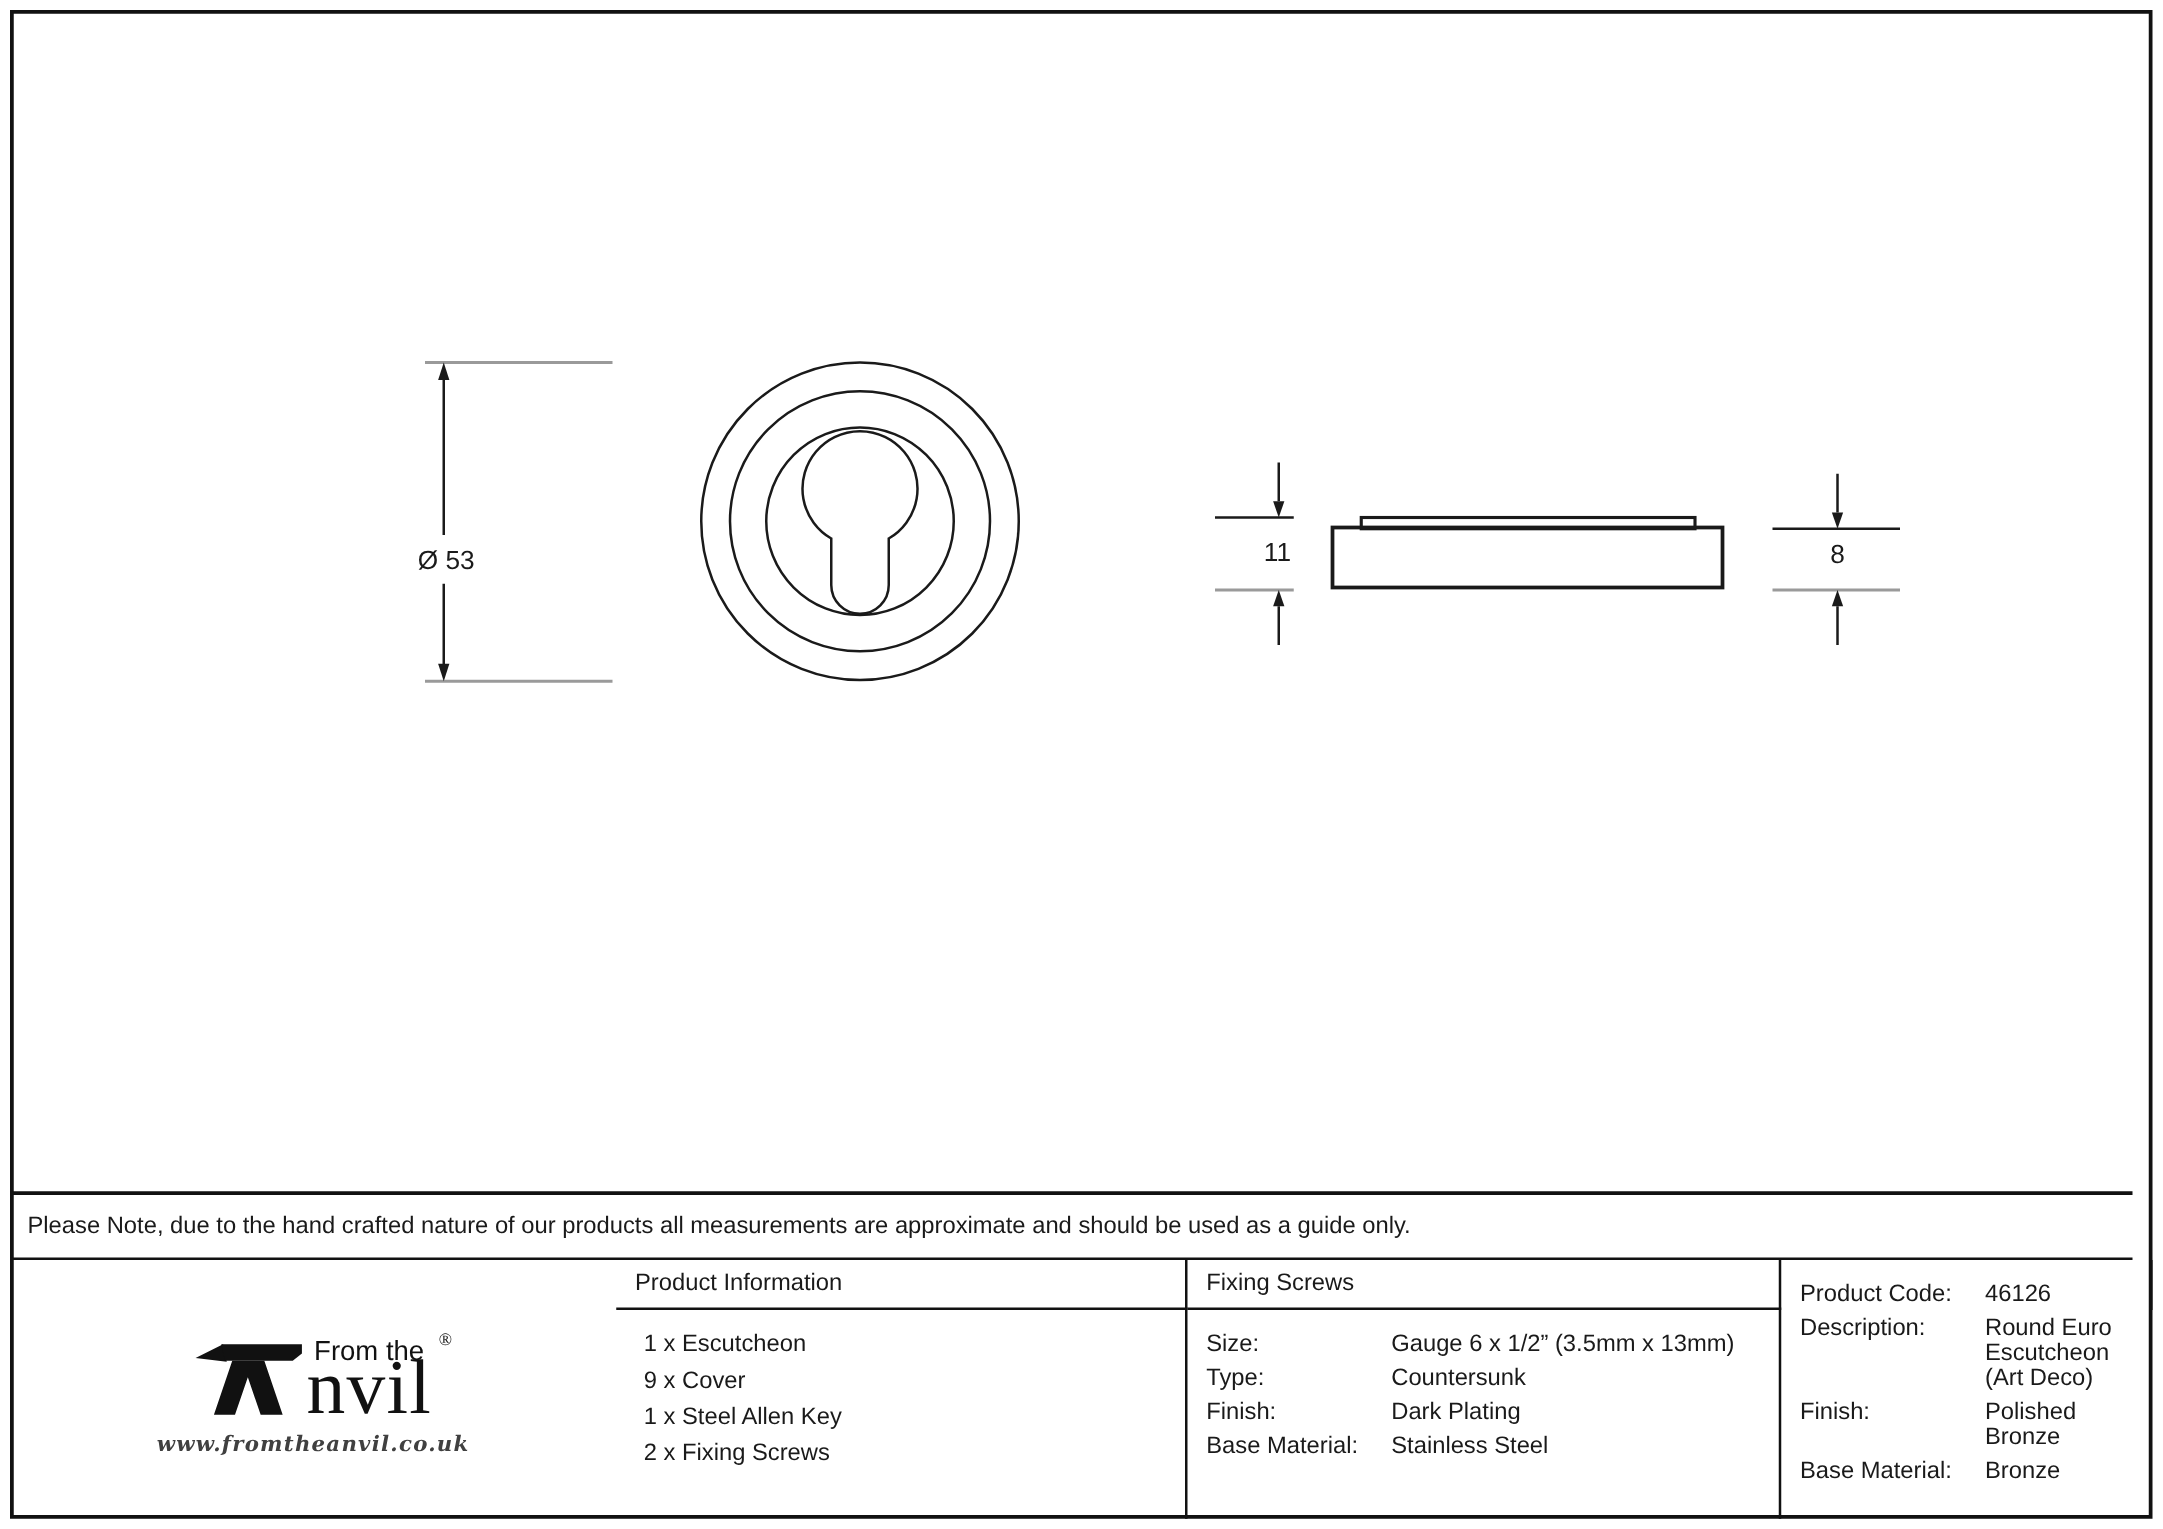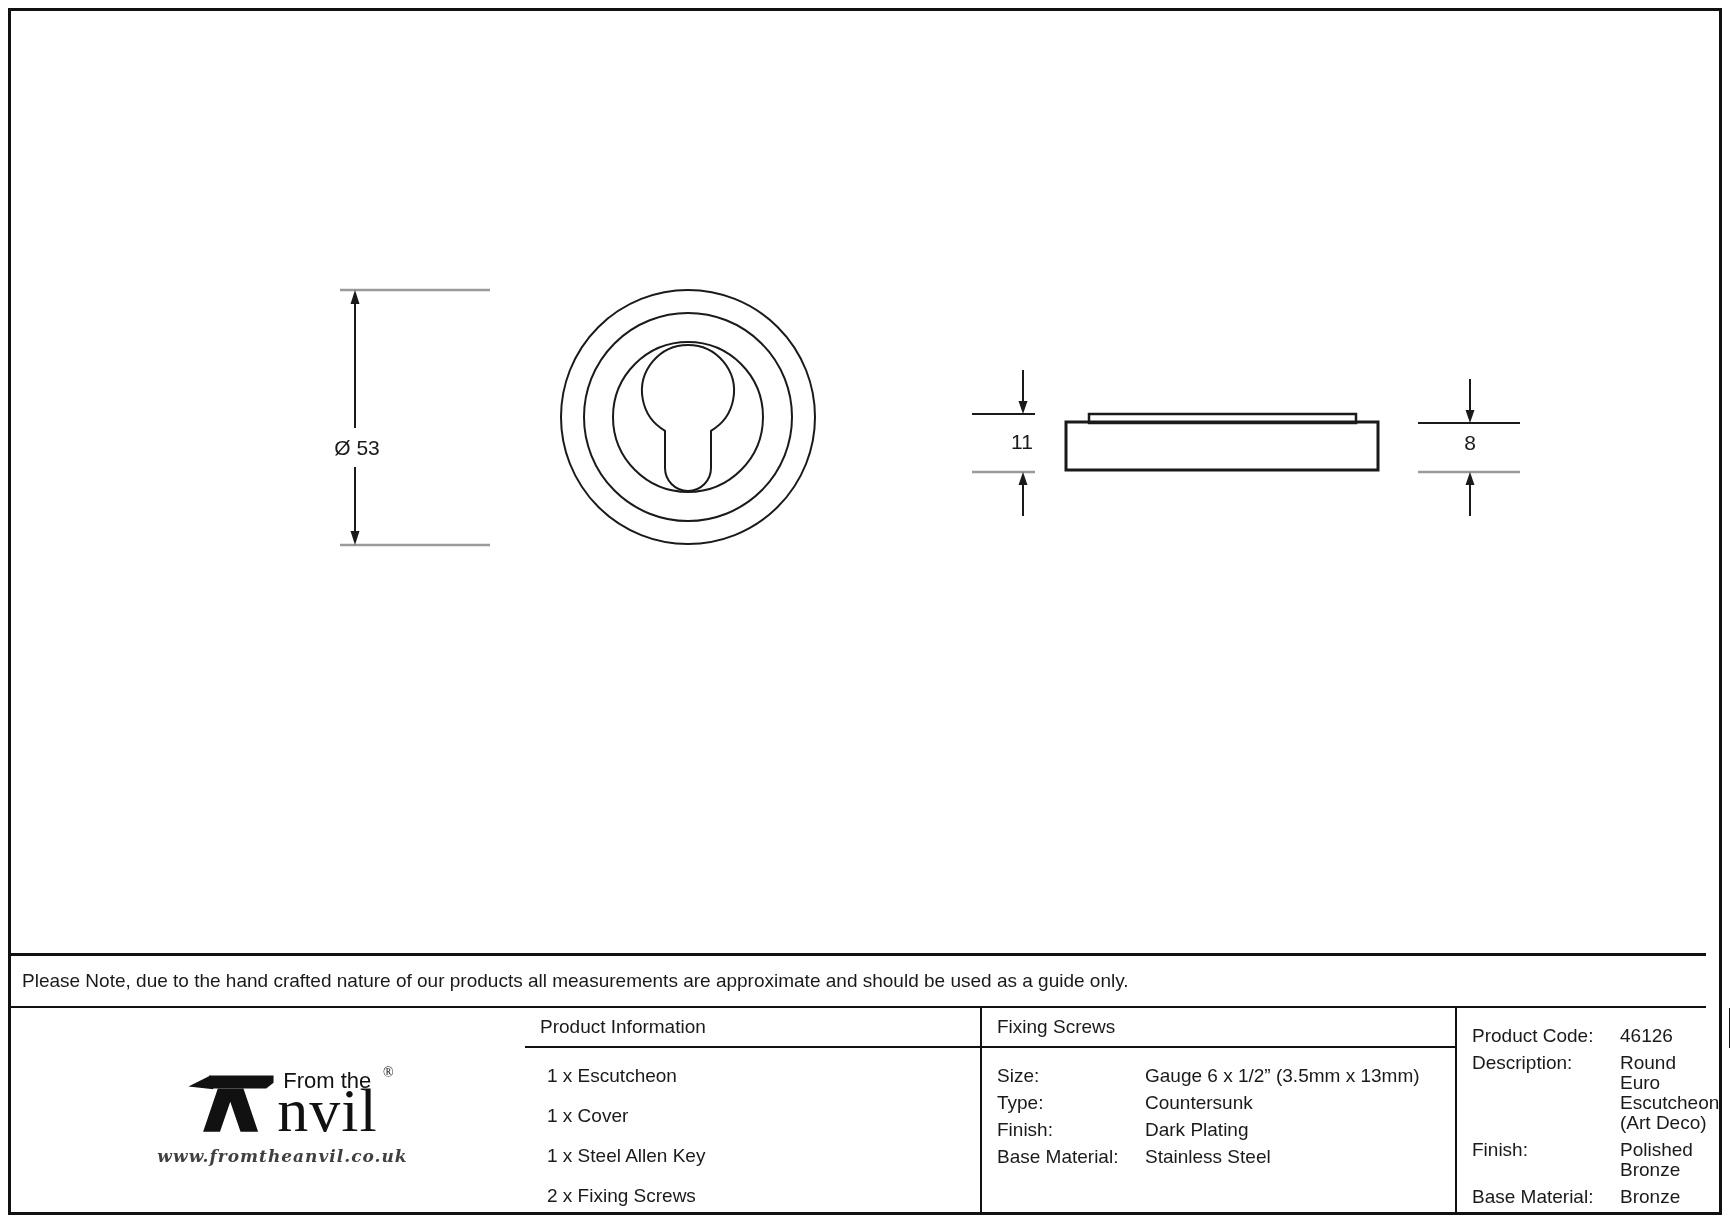--- a/index.html
+++ b/index.html
@@ -30,37 +30,36 @@
     font-size:19px;
   }
 
   
   .spec-table{
     position:absolute;left:8px;right:8px;top:1008px;bottom:8px;
     display:grid;
     grid-template-columns:485px 457px 475px 1fr;
     grid-template-rows:40px 1fr;
     box-sizing:border-box;
-    padding-left:32px;
   }
   .cell{box-sizing:border-box;}
   .hdr{
     border-right:2px solid #111;
     border-bottom:2px solid #111;
     display:flex;align-items:center;
     padding-left:15px;
     font-size:19px;
   }
   .bodycell{
     border-right:2px solid #111;
     padding:18px 10px 0 15px;
     font-size:19px;
   }
   .kv{display:grid;grid-template-columns:148px 1fr;row-gap:7px;line-height:20px;}
-  .list{display:grid;row-gap:20px;line-height:20px;padding-left:7px;}
+  .list{display:grid;row-gap:9px;line-height:20px;padding-left:7px;}
   .logo-cell{
     grid-row:1 / span 2;
     display:flex;flex-direction:column;
     align-items:center;justify-content:center;
     padding-top:14px;
   }
   .logo-row{display:flex;align-items:flex-end;}
   .anvil-icon{display:block;}
   .logo-word{position:relative;margin-left:2px;}
   .from-the{
@@ -170,21 +169,21 @@
         <span>Finish:</span>
         <span>Polished Bronze</span>
         <span>Base Material:</span>
         <span>Bronze</span>
       </div>
     </div>
 
     <div class="cell bodycell">
       <div class="list">
         <span>1 x Escutcheon</span>
-        <span>1 x Cover</span>
+        <span>9 x Cover</span>
         <span>1 x Steel Allen Key</span>
         <span>2 x Fixing Screws</span>
       </div>
     </div>
 
     <div class="cell bodycell">
       <div class="kv">
         <span>Size:</span>
         <span>Gauge 6 x 1/2” (3.5mm x 13mm)</span>
         <span>Type:</span>

